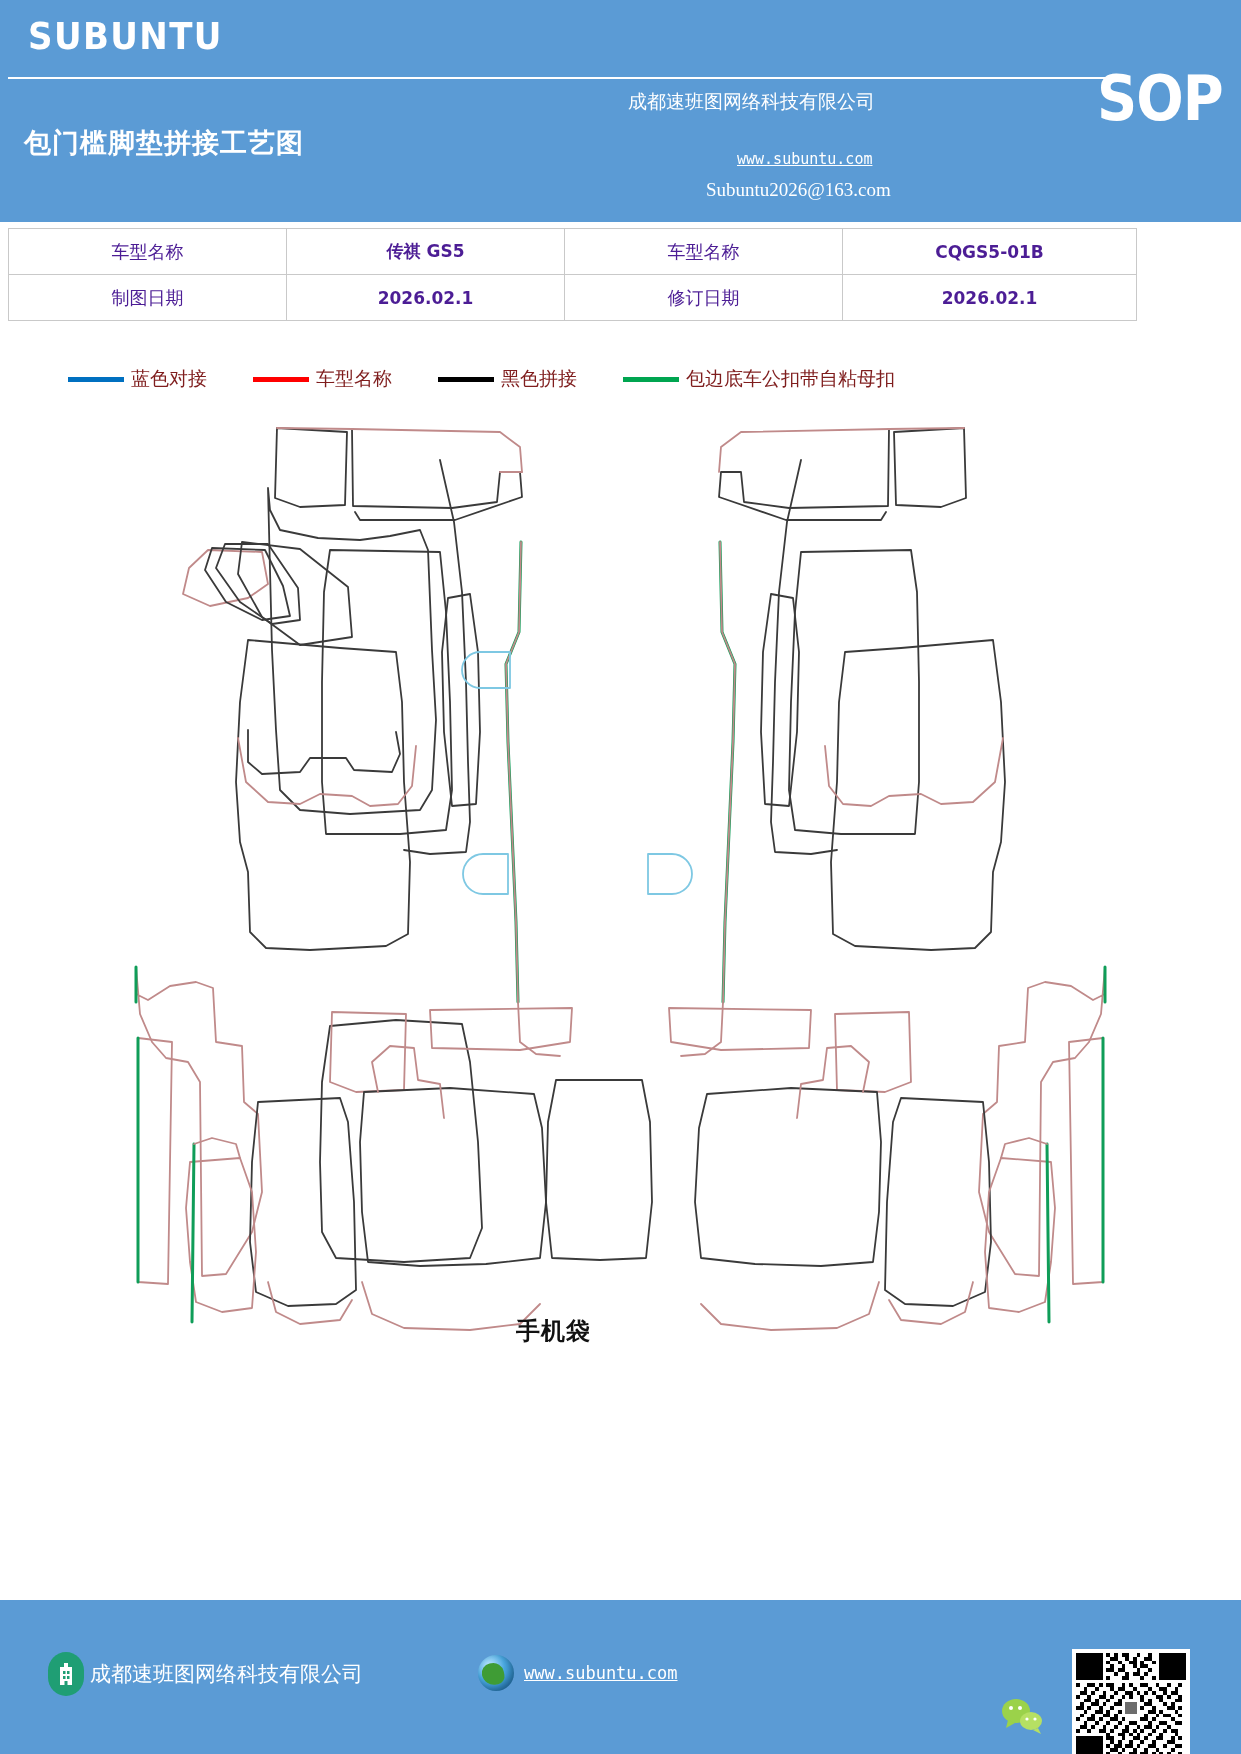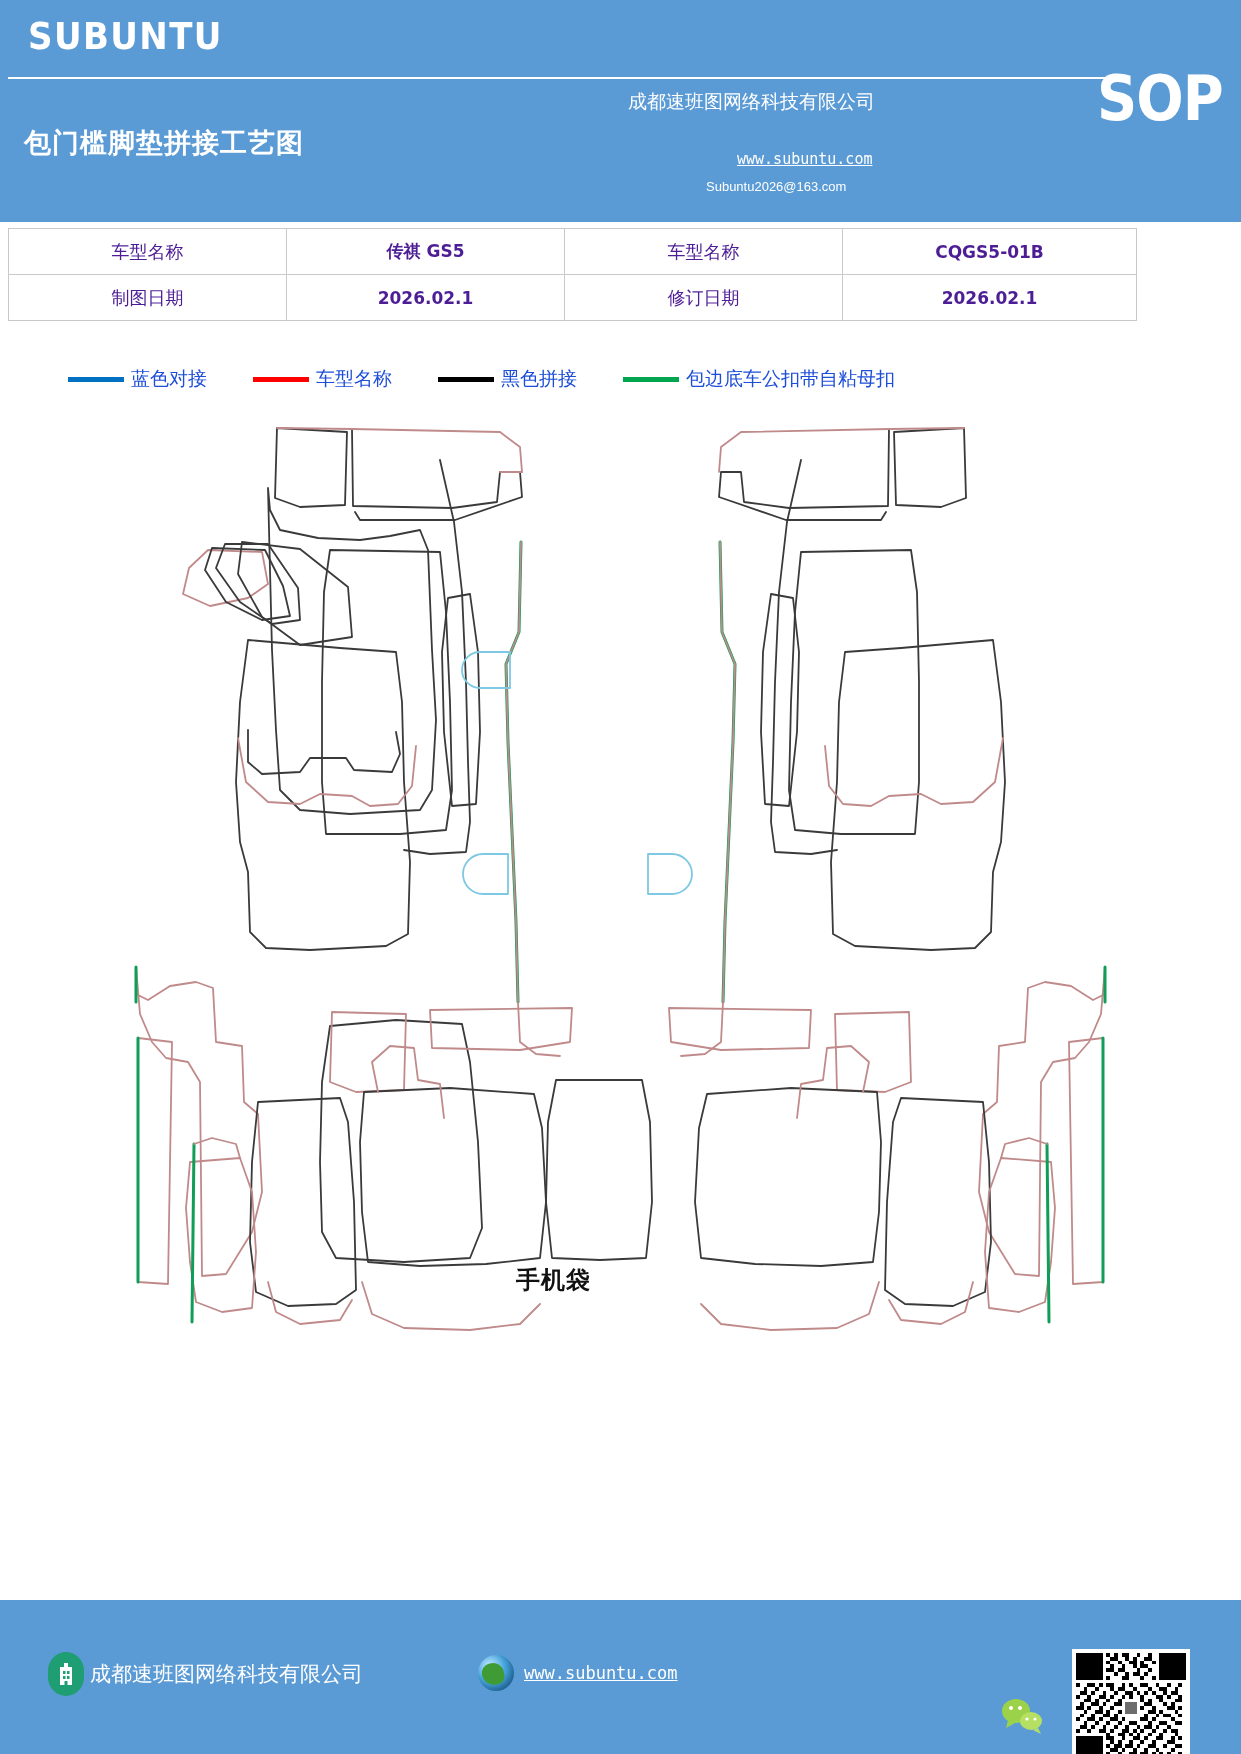--- a/index.html
+++ b/index.html
@@ -72,22 +72,22 @@
     font-family: "DejaVu Sans Mono", monospace;
     font-size: 15px;
     color: #ffffff;
     text-decoration: underline;
     line-height: 1;
   }
   .header-mail {
     position: absolute;
     left: 706px;
     top: 180px;
-    font-family: Liberation Sans, sans-serif;
-    font-size: 13px;
+    font-family: Liberation Serif, serif;
+    font-size: 19px;
     color: #ffffff;
     line-height: 1;
   }
   .sop-badge {
     position: absolute;
     right: 18px;
     top: 68px;
     font-family: "DejaVu Sans", sans-serif;
     font-size: 62px;
     font-weight: bold;
@@ -147,42 +147,42 @@
   }
   .legend-swatch {
     width: 56px;
     height: 5px;
     margin-right: 7px;
     flex: none;
   }
   .legend-label {
     font-family: "DejaVu Serif", serif;
     font-size: 19px;
-    color: #1d4ed8;
+    color: #7f1d1d;
     white-space: nowrap;
   }
 
   
   .drawing-area {
     position: absolute;
     left: 0;
     top: 402px;
     width: 1241px;
     height: 1180px;
     background: #ffffff;
   }
   .drawing-area svg {
     display: block;
     width: 1241px;
     height: 1180px;
   }
   .pocket-label {
     position: absolute;
     left: 516px;
-    top: 862px;
+    top: 913px;
     font-family: "DejaVu Sans", sans-serif;
     font-size: 24px;
     font-weight: bold;
     color: #111;
     letter-spacing: 1px;
   }
 
   
   .footer {
     position: absolute;

